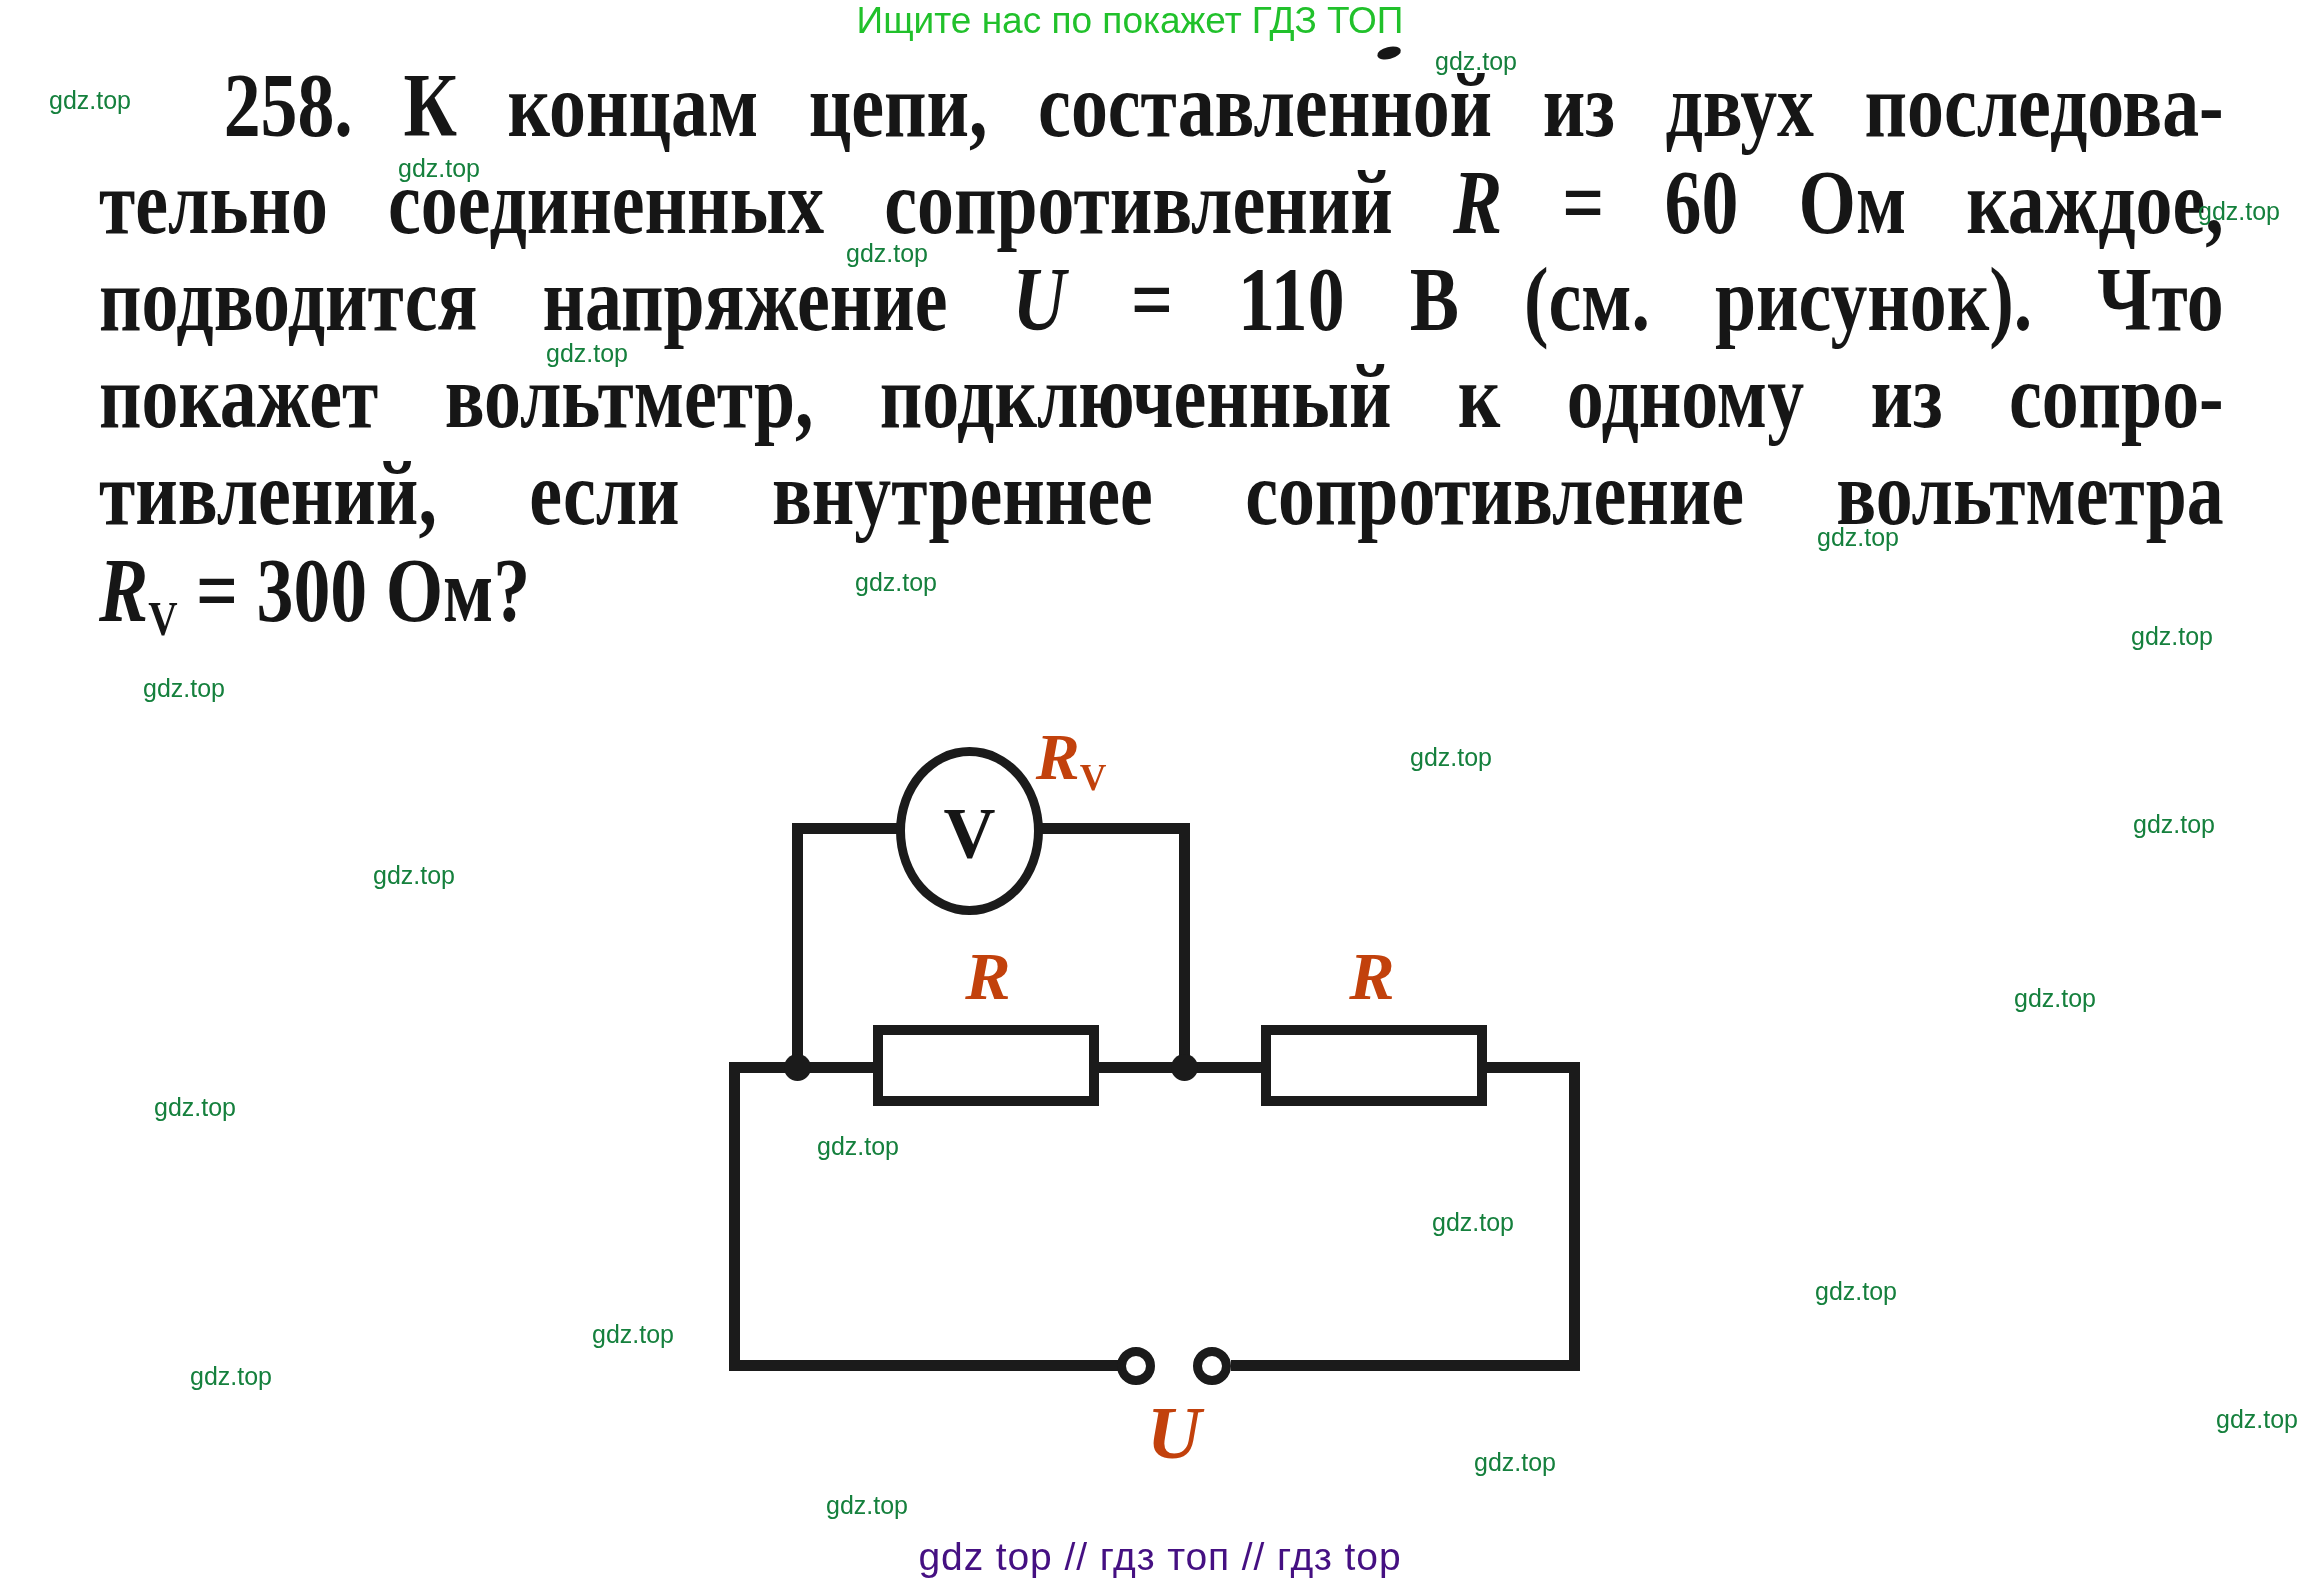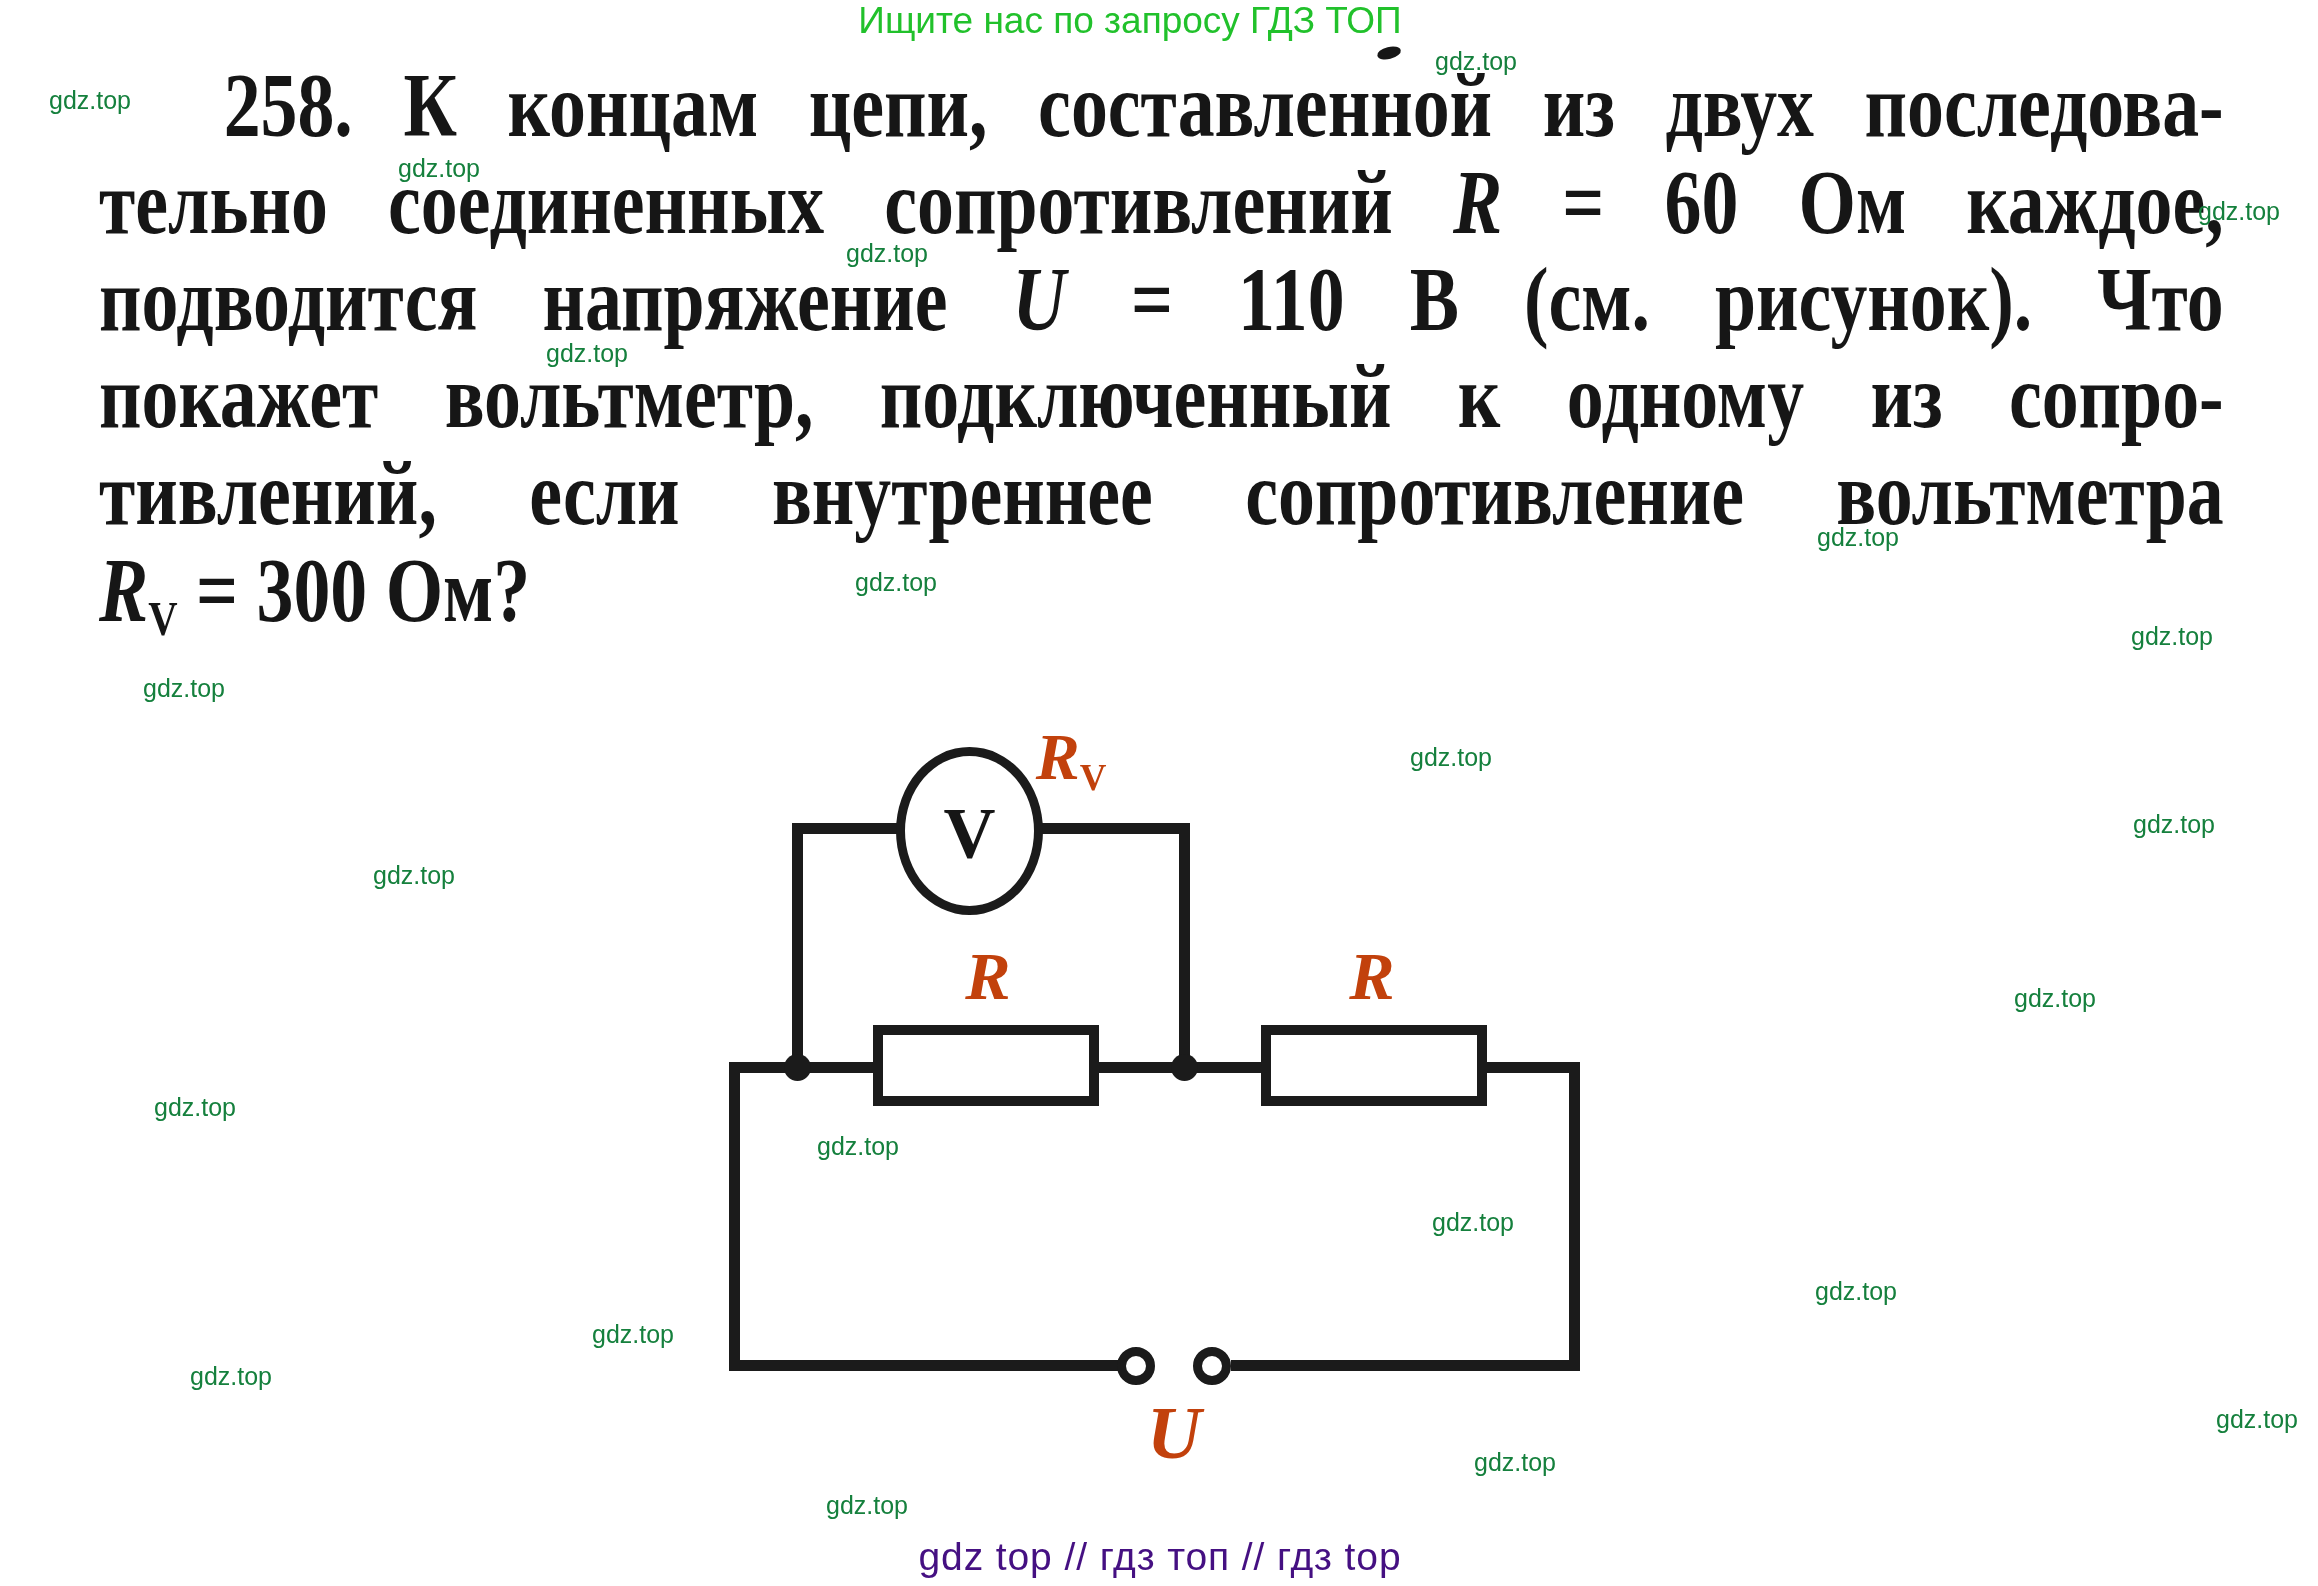--- a/index.html
+++ b/index.html
@@ -48,21 +48,21 @@
   
   .footer { position:absolute; left:1160px; top:1557px; transform:translate(-50%,-50%);
             font-family:"Liberation Sans", sans-serif; font-size:39px; font-weight:500;
             letter-spacing:0.9px; color:#451082; white-space:nowrap;text-align:right; }
 </style>
 </head>
 <body>
 
 <div class="page">
 
-  <div class="banner">Ищите нас по запросу ГДЗ ТОП</div>
+  <div class="banner">Ищите нас по покажет ГДЗ ТОП</div>
 
   <div class="artifact-dot"></div>
 
   <div class="problem">
     <div class="pline first"><span>258.</span> <span>К концам цепи, составленной из двух последова-</span></div>
     <div class="pline"><span>тельно соединенных сопротивлений</span> <span class="ivar">R</span> <span>= 60 Ом каждое,</span></div>
     <div class="pline"><span>подводится напряжение</span> <span class="ivar">U</span> <span>= 110 В (см. рисунок). Что</span></div>
     <div class="pline"><span>покажет вольтметр, подключенный к одному из сопро-</span></div>
     <div class="pline"><span>тивлений, если внутреннее сопротивление вольтметра</span></div>
     <div class="pline last"><span class="ivar">R</span><span class="vsub">V</span> <span>= 300 Ом?</span></div>

